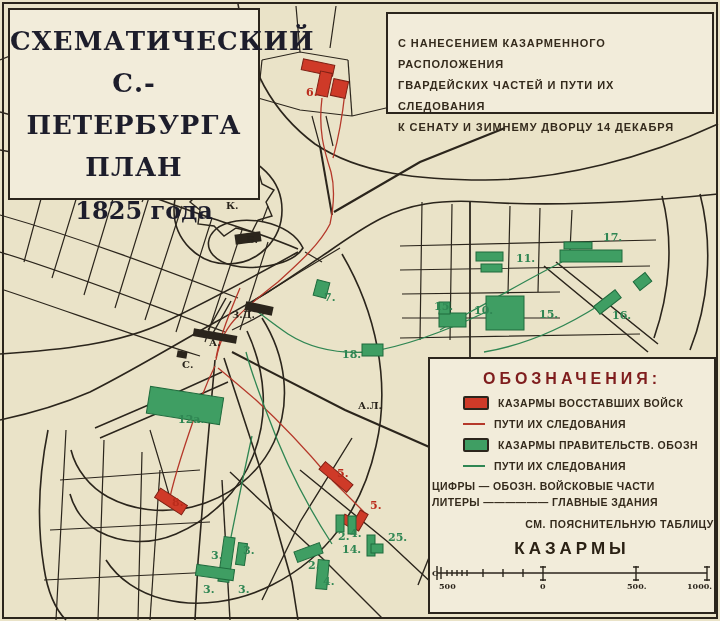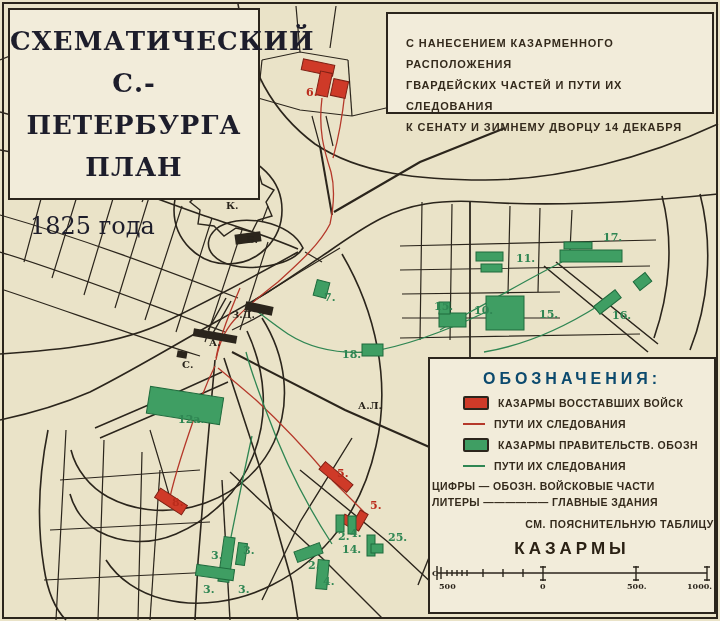--- a/index.html
+++ b/index.html
@@ -6,25 +6,25 @@
   .stage{position:relative;width:720px;height:621px;background:#eae3c8;overflow:hidden;
          font-family:"Liberation Sans",sans-serif;}
   .frame{position:absolute;inset:2px;border:2px solid #2b251c;pointer-events:none;z-index:3;}
   svg text{user-select:none;}
   
   .panel{position:absolute;background:#f2ecda;border:2px solid #2b251c;z-index:2;box-sizing:border-box;}
   .title-panel{left:8px;top:8px;width:252px;height:192px;text-align:center;
                font-family:"DejaVu Serif",serif;color:#1d1d2b;}
   .title-line{font-weight:bold;font-size:26px;letter-spacing:1px;line-height:42px;}
   .title-line:first-child{margin-top:10px;}
-  .title-year{font-weight:normal;font-size:24px;text-align:left;padding-left:20px;margin-top:24px;}
-  .subtitle-panel{left:386px;top:12px;width:328px;height:102px;padding:19px 18px;
+  .title-year{font-weight:bold;font-size:24px;text-align:center;padding-left:20px;margin-top:8px;}
+  .subtitle-panel{left:386px;top:12px;width:328px;height:102px;padding:19px 10px;
                   color:#342a1c;font-weight:bold;font-size:11px;letter-spacing:0.9px;line-height:21px;}
   .legend-panel{left:428px;top:357px;width:288px;height:257px;color:#342a1c;}
-  .legend-title{text-align:center;font-weight:bold;font-size:16px;letter-spacing:4px;margin-top:11px;color:#0c4a6e;}
+  .legend-title{text-align:center;font-weight:bold;font-size:16px;letter-spacing:4px;margin-top:11px;color:#7f1d1d;}
   .legend-items{margin-top:6px;}
   .legend-row{display:flex;align-items:center;gap:9px;padding-left:33px;margin:8px 0;}
   .legend-label{font-weight:bold;font-size:10.5px;letter-spacing:0.5px;}
   .sw{flex:0 0 auto;}
   .sw-rrect{width:22px;height:10px;background:#cf3a28;border:2px solid #2b251c;border-radius:2px;}
   .sw-rline{width:22px;height:2px;background:#b5382a;}
   .sw-grect{width:22px;height:10px;background:#3f9e63;border:2px solid #2b251c;border-radius:2px;}
   .sw-gline{width:22px;height:2px;background:#2f8653;}
   .legend-notes{margin-top:4px;padding-left:2px;}
   .legend-note{font-weight:bold;font-size:10.5px;letter-spacing:0.4px;margin:4px 0;}

